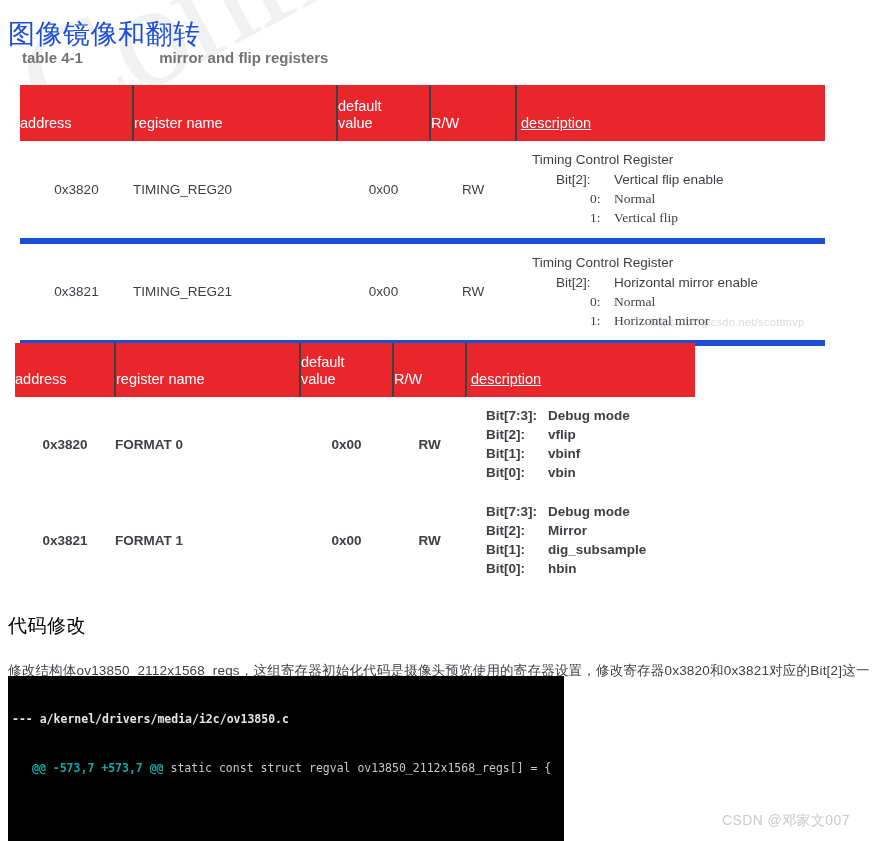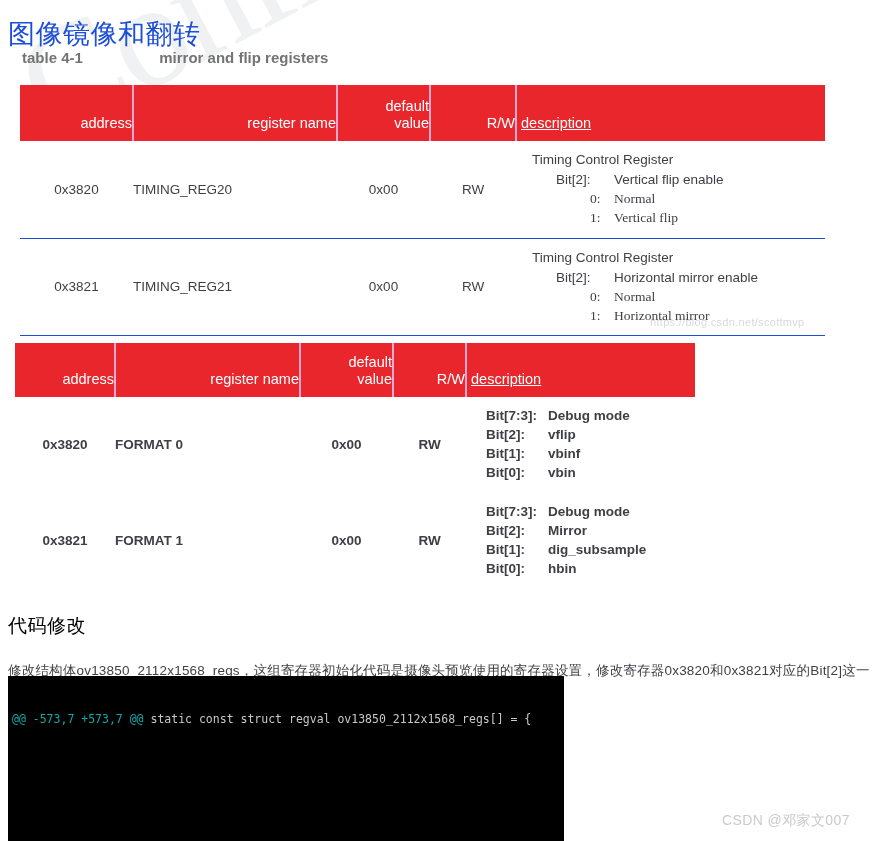--- a/index.html
+++ b/index.html
@@ -58,29 +58,29 @@
     font-size: 13px;
     color: #3e3e45;
   }
   .reg-table thead th {
     background: #e8262c;
     color: #ffffff;
     font-weight: 400;
     font-size: 14.5px;
     vertical-align: bottom;
     padding: 8px 0 9px 0;
-    border-right: 2px solid #f9a8d4;
+    border-right: 2px solid #404040;
     line-height: 1.18;
-    text-align: right;
+    text-align: left;
   }
   .reg-table thead th:last-child { border-right: none; text-align: left; }
   .reg-table thead th.th-desc { padding-left: 4px; text-decoration: underline; }
 
   .reg-table tbody td {
-    border-bottom: 1px solid #1d4ed8;
+    border-bottom: 6px solid #1d4ed8;
     vertical-align: middle;
     padding: 10px 0;
     text-align: center;
     font-size: 13.5px;
     color: #3e3e45;
   }
   .reg-table tbody td.c-desc {
     text-align: left;
     padding-left: 16px;
     vertical-align: top;
@@ -138,21 +138,21 @@
     font-family: "DejaVu Sans Mono", "Liberation Mono", monospace;
     font-size: 11.5px;
     line-height: 16.4px;
     padding: 2px 0 0 4px;
     overflow: hidden;
     white-space: pre;
   }
   .code-line { white-space: pre; }
   .c-white { color: #e6e6e6; font-weight: bold; }
   .c-plain { color: #c8c8c8; }
-  .c-teal  { color: #11a8a8; font-weight: normal; }
+  .c-teal  { color: #11a8a8; font-weight: bold; margin-left: 20px; }
 
   
   .wm-confidential {
     position: absolute;
     left: -10px;
     top: 22px;
     width: 470px;
     height: 320px;
     font-size: 148px;
     font-family: "Liberation Serif", "DejaVu Serif", serif;
@@ -319,20 +319,21 @@
       </td>
     </tr>
   </tbody>
 </table>
 
 <h2 class="h-second">代码修改</h2>
 
 <p class="para">修改结构体ov13850_2112x1568_regs，这组寄存器初始化代码是摄像头预览使用的寄存器设置，修改寄存器0x3820和0x3821对应的Bit[2]这一位，就可以进行图像的镜像和翻转。</p>
 
 <div class="code-block">
+  <div class="code-line c-white">--- a/kernel/drivers/media/i2c/ov13850.c</div>
   <div class="code-line"><span class="c-teal">@@ -573,7 +573,7 @@</span><span class="c-plain"> static const struct regval ov13850_2112x1568_regs[] = {</span></div>
   
   
   
   
   
   
   
   
 </div>

